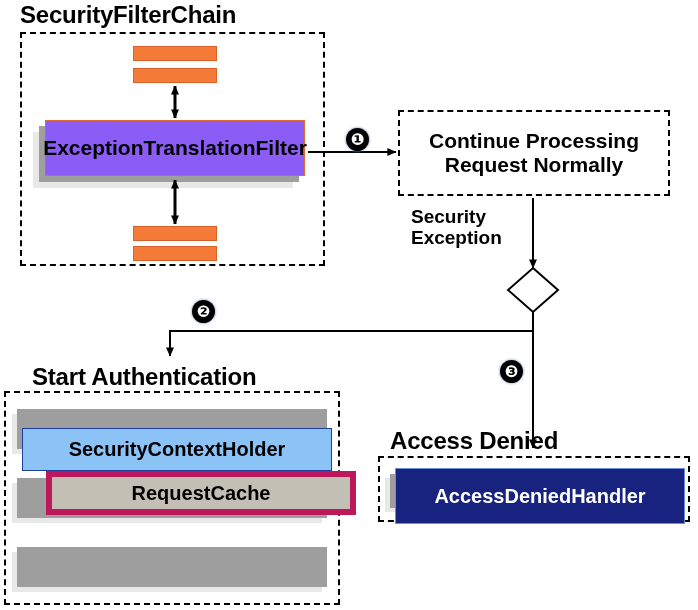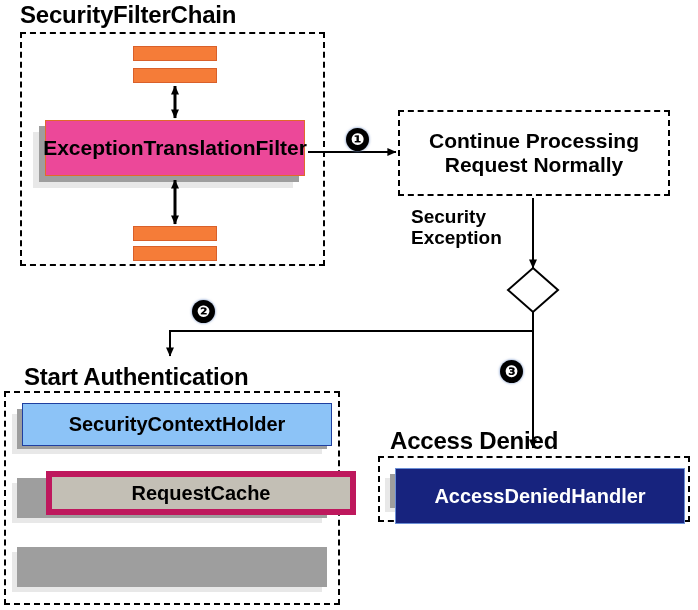--- a/index.html
+++ b/index.html
@@ -30,21 +30,21 @@
     background:transparent;
   }
 
   
   .orange-bar{
     background:#f57c38;
     border:1px solid #d9602a;
     box-sizing:border-box;
   }
   .filter-box{
-    background:#ec4899;
+    background:#8b5cf6;
     border:1px solid #e06a2b;
     box-sizing:border-box;
     display:flex;align-items:center;justify-content:center;
     text-align:center;
     font-weight:bold;
     font-size:21px;
     color:#000;
     line-height:1.06;
     z-index:3;
   }
@@ -57,21 +57,21 @@
   .comp{
     box-sizing:border-box;
     display:flex;align-items:center;justify-content:center;
     text-align:center;
     font-weight:bold;
     font-size:20px;
     line-height:1.05;
     z-index:3;
     white-space:nowrap;
   }
-  .comp.blue{background:#8cc3f7;border:1px solid #1f3fa0;color:#000;}
+  .comp.blue{background:#8cc3f7;border:1px solid #1f3fa0;color:#000;margin-top:25px;}
   .comp.gray{background:#c3bfb5;border:6px solid #be185d;color:#000;margin-left:24px;}
   .comp.navy{background:#17237e;border:1px solid #6b8fd6;color:#ffffff;}
 
   
   .edge-label{
     font-weight:bold;
     font-size:19px;
     color:#000;
     line-height:1.08;
     white-space:nowrap;
@@ -151,21 +151,21 @@
     <div style="font-weight:bold;font-size:21px;line-height:1.12;color:#000;">
       <span>Continue Processing</span><br>
       <span>Request Normally</span>
     </div>
   </div>
 
   <div class="abs bullet" style="left:346px;top:128px;">❶</div>
   <div class="abs bullet" style="left:192px;top:300px;">❷</div>
   <div class="abs bullet" style="left:500px;top:360px;">❸</div>
 
-  <div class="abs grp-label" style="left:24px;top:363px;">Start Authentication</div>
+  <div class="abs grp-label" style="left:32px;top:363px;">Start Authentication</div>
 
   <div class="abs dashed" style="left:4px;top:391px;width:336px;height:214px;"></div>
 
   <div class="abs plate-light" style="left:12px;top:414px;width:310px;height:40px;"></div>
   <div class="abs plate-dark" style="left:17px;top:409px;width:310px;height:40px;"></div>
   <div class="abs comp blue" style="left:22px;top:403px;width:310px;height:43px;">
     <span>SecurityContextHolder</span>
   </div>
 
   <div class="abs plate-light" style="left:12px;top:483px;width:310px;height:40px;"></div>

